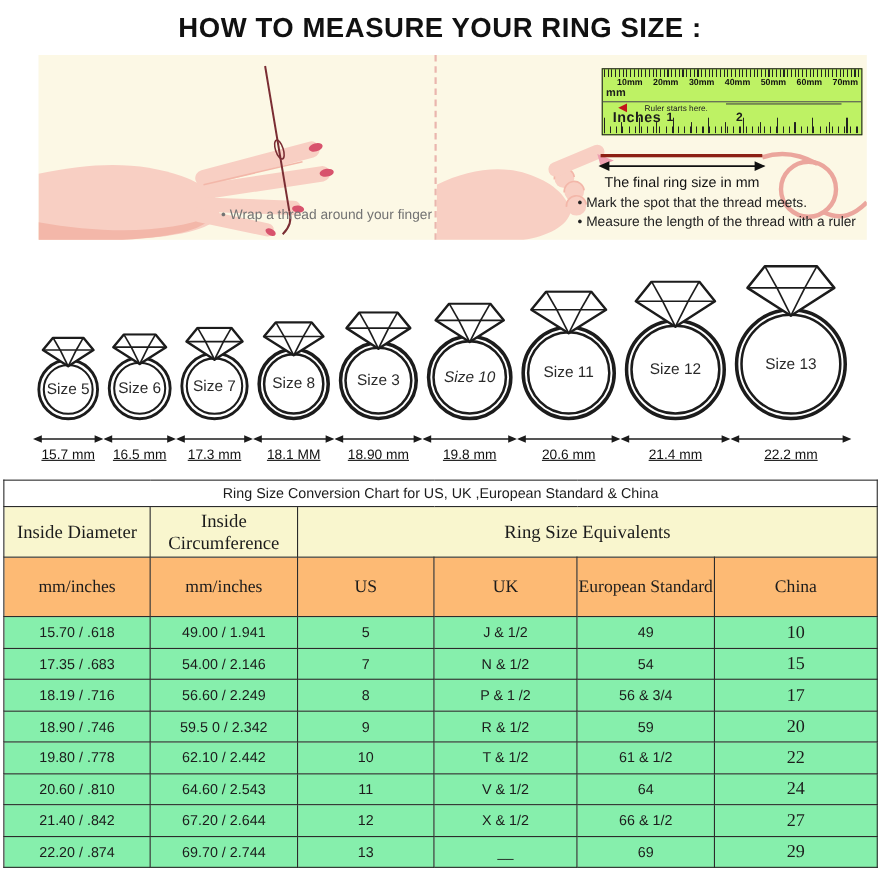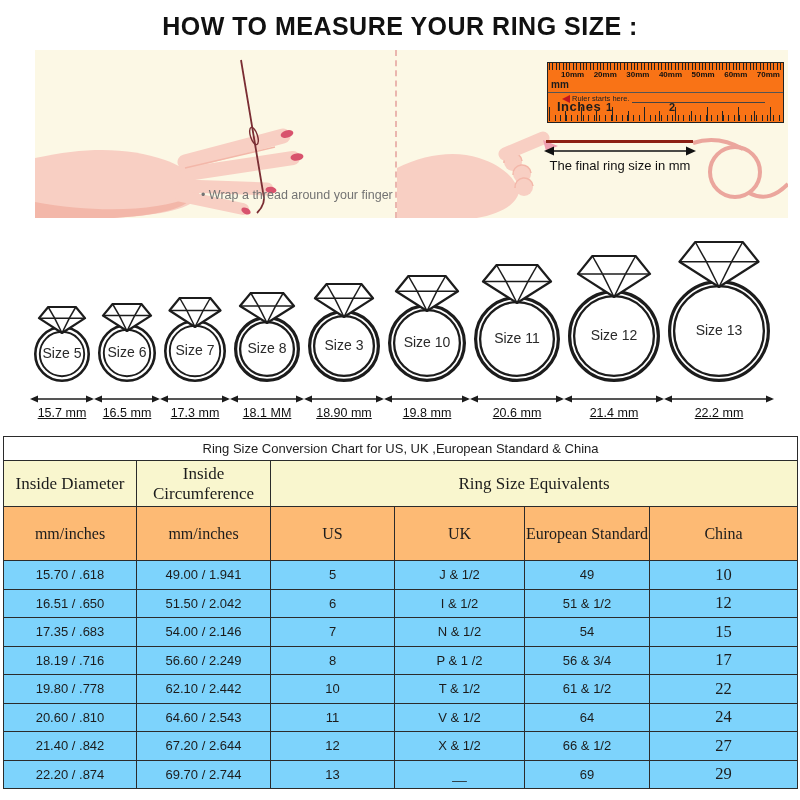--- a/index.html
+++ b/index.html
@@ -25,29 +25,29 @@
   .panel-left  { width:360px; }
   .panel-right { width:391px; border-left:2px dashed #EAB6AE; }
   .panel svg.art { position:absolute; left:0; top:0; }
   .cap { position:absolute; font-size:12.5px; color:#737373; white-space:nowrap; }
   .cap-left { left:166px; bottom:16px; }
   .caps-right { position:absolute; left:128px; bottom:8px; font-size:12.5px; line-height:17px; color:#222; }
 
   
   .ruler {
     position:absolute; left:150px; top:12px; width:237px; height:61px;
-    background:#f97316; border:1.5px solid #222; box-sizing:border-box;
+    background:#bef264; border:1.5px solid #222; box-sizing:border-box;
   }
   .mm-ticks { position:absolute; top:0; left:1px; right:1px; height:7px;
     background:repeating-linear-gradient(90deg,#222 0 1px,transparent 1px 3.4px); }
   .mm-labels { position:absolute; top:7px; left:13px; right:3px; display:flex;
     justify-content:space-between; font-size:8px; font-weight:bold; color:#111; }
   .mm-unit { position:absolute; left:3px; top:16px; font-size:10px; font-weight:bold; }
   .ruler-sep { position:absolute; left:0; right:0; top:29px; border-top:1px solid #555; }
-  .starts-row { position:absolute; left:14px; right:18px; top:31px; display:flex; align-items:flex-end; gap:2px; }
+  .starts-row { position:absolute; left:14px; right:18px; top:31px; display:flex; align-items:flex-start; gap:16px; }
   .red-marker { width:0; height:0; border-top:4px solid transparent; border-bottom:4px solid transparent;
     border-right:8px solid #C3161C; }
   .starts-text { font-size:7.5px; color:#222; white-space:nowrap; }
   .starts-line { flex:1; border-top:1px solid #444; }
   .inches-label { position:absolute; left:9px; top:36px; font-size:13px; font-weight:bold; letter-spacing:.5px; }
   .inch-num { position:absolute; top:38px; font-size:11px; font-weight:bold; }
   .inch-num-1 { left:58px; } .inch-num-2 { left:121px; }
   .inch-ticks-s { position:absolute; bottom:1px; left:1px; right:1px; height:6px;
     background:repeating-linear-gradient(90deg,#222 0 1px,transparent 1px 5.6px); }
   .inch-ticks-m { position:absolute; bottom:1px; left:1px; right:1px; height:10px;
@@ -74,21 +74,21 @@
   table.conv {
     border-collapse:collapse; margin:12px 3px 0 3px; width:794px;
     table-layout:fixed;
   }
   table.conv td, table.conv th { border:1.5px solid #2b2b2b; text-align:center; padding:0; }
   .t-title { height:23px; font-size:13px; background:#fff; font-weight:normal; }
   .t-group th { height:45px; background:#F9F6CE; font-family:"Liberation Serif", serif;
     font-size:17px; font-weight:normal; line-height:1.15; }
   .t-cols th { height:53px; background:#fdba74; font-family:"Liberation Serif", serif;
     font-size:16px; font-weight:normal; line-height:1.2; }
-  .t-data td { height:27.5px; font-size:13px; background:#7dd3fc; }
+  .t-data td { height:27.5px; font-size:13px; background:#86efac; }
   .t-data td.china { font-family:"Liberation Serif", serif; font-size:16.5px; }
 </style>
 </head>
 <body>
 
 <div class="page">
 
   <div class="main-title">HOW TO MEASURE YOUR RING SIZE :</div>
 
   <div class="panels">
@@ -156,20 +156,24 @@
       </div>
 
       <div class="thread-line"></div>
       <svg class="final-arrow" width="152" height="12" viewBox="0 0 152 12">
         <line x1="3" y1="6" x2="149" y2="6" stroke="#111" stroke-width="1.6"></line>
         <polygon points="0,6 10,1.5 10,10.5" fill="#111"></polygon>
         <polygon points="152,6 142,1.5 142,10.5" fill="#111"></polygon>
       </svg>
       <div class="final-label">The final ring size in mm</div>
 
+      <div class="caps-right">
+        <div>• Mark the spot that the thread meets.</div>
+        <div>• Measure the length of the thread with a ruler</div>
+      </div>
     </div>
   </div>
 
   <div class="rings" id="rings">
       <div class="ring">
         <div class="ring-art" style="width: 64px; height: 78px;"><svg width="64" height="78" viewBox="0 0 64 78">
             <circle cx="32" cy="48" r="26.7" fill="none" stroke="#1c1c1c" stroke-width="2.6"></circle>
             <circle cx="32" cy="48" r="22.2" fill="none" stroke="#1c1c1c" stroke-width="1.8719999999999999"></circle>
             <polygon points="18.200000000000003,1 45.800000000000004,1 55,12.15 32,27 9,12.15" fill="#ffffff" stroke="#1c1c1c" stroke-width="2.2" stroke-linejoin="round"></polygon>
             <line x1="9" y1="12.15" x2="55" y2="12.15" stroke="#1c1c1c" stroke-width="1.5"></line>
@@ -260,21 +264,21 @@
       <div class="ring">
         <div class="ring-art" style="width: 86px; height: 109px;"><svg width="86" height="109" viewBox="0 0 86 109">
             <circle cx="43" cy="68" r="37.4" fill="none" stroke="#1c1c1c" stroke-width="3.2"></circle>
             <circle cx="43" cy="68" r="32.9" fill="none" stroke="#1c1c1c" stroke-width="2.304"></circle>
             <polygon points="24.4,1 61.6,1 74,16.2 43,36 12,16.2" fill="#ffffff" stroke="#1c1c1c" stroke-width="2.2" stroke-linejoin="round"></polygon>
             <line x1="12" y1="16.2" x2="74" y2="16.2" stroke="#1c1c1c" stroke-width="1.5"></line>
             <line x1="24.4" y1="1" x2="33.08" y2="16.2" stroke="#1c1c1c" stroke-width="1.5"></line>
             <line x1="61.6" y1="1" x2="52.92" y2="16.2" stroke="#1c1c1c" stroke-width="1.5"></line>
             <line x1="33.08" y1="16.2" x2="43" y2="36" stroke="#1c1c1c" stroke-width="1.5"></line>
             <line x1="52.92" y1="16.2" x2="43" y2="36" stroke="#1c1c1c" stroke-width="1.5"></line>
-          </svg><span class="ring-size-label" style="top: 59px;">Size 10</span></div>
+          </svg><span class="ring-size-label" style="top: 59px; font-style: italic;">Size 10</span></div>
         <svg width="86" height="10" viewBox="0 0 86 10" class="ring-arrow">
           <line x1="2" y1="5" x2="84" y2="5" stroke="#1c1c1c" stroke-width="1.4"></line>
           <polygon points="0,5 8,1.6 8,8.4" fill="#1c1c1c"></polygon>
           <polygon points="86,5 78,1.6 78,8.4" fill="#1c1c1c"></polygon>
         </svg>
         <span class="ring-mm">19.8 mm</span>
       </div>
       <div class="ring">
         <div class="ring-art" style="width: 94px; height: 120px;"><svg width="94" height="120" viewBox="0 0 94 120">
             <circle cx="47" cy="75" r="41.4" fill="none" stroke="#1c1c1c" stroke-width="3.2"></circle>
@@ -361,44 +365,44 @@
     <tbody id="tbody" class="t-data">
         <tr>
           <td>15.70 / .618</td>
           <td>49.00 / 1.941</td>
           <td>5</td>
           <td>J &amp; 1/2</td>
           <td>49</td>
           <td class="china">10</td>
         </tr>
         <tr>
-          <td>16.51 / .650</td>
-          <td>51.50 / 2.042</td>
-          <td>6</td>
-          <td>I &amp; 1/2</td>
-          <td>51 &amp; 1/2</td>
-          <td class="china">12</td>
-        </tr>
-        <tr>
           <td>17.35 / .683</td>
           <td>54.00 / 2.146</td>
           <td>7</td>
           <td>N &amp; 1/2</td>
           <td>54</td>
           <td class="china">15</td>
         </tr>
         <tr>
           <td>18.19 / .716</td>
           <td>56.60 / 2.249</td>
           <td>8</td>
           <td>P &amp; 1 /2</td>
           <td>56 &amp; 3/4</td>
           <td class="china">17</td>
         </tr>
         <tr>
+          <td>18.90 / .746</td>
+          <td>59.5 0 / 2.342</td>
+          <td>9</td>
+          <td>R &amp; 1/2</td>
+          <td>59</td>
+          <td class="china">20</td>
+        </tr>
+        <tr>
           <td>19.80 / .778</td>
           <td>62.10 / 2.442</td>
           <td>10</td>
           <td>T &amp; 1/2</td>
           <td>61 &amp; 1/2</td>
           <td class="china">22</td>
         </tr>
         <tr>
           <td>20.60 / .810</td>
           <td>64.60 / 2.543</td>

